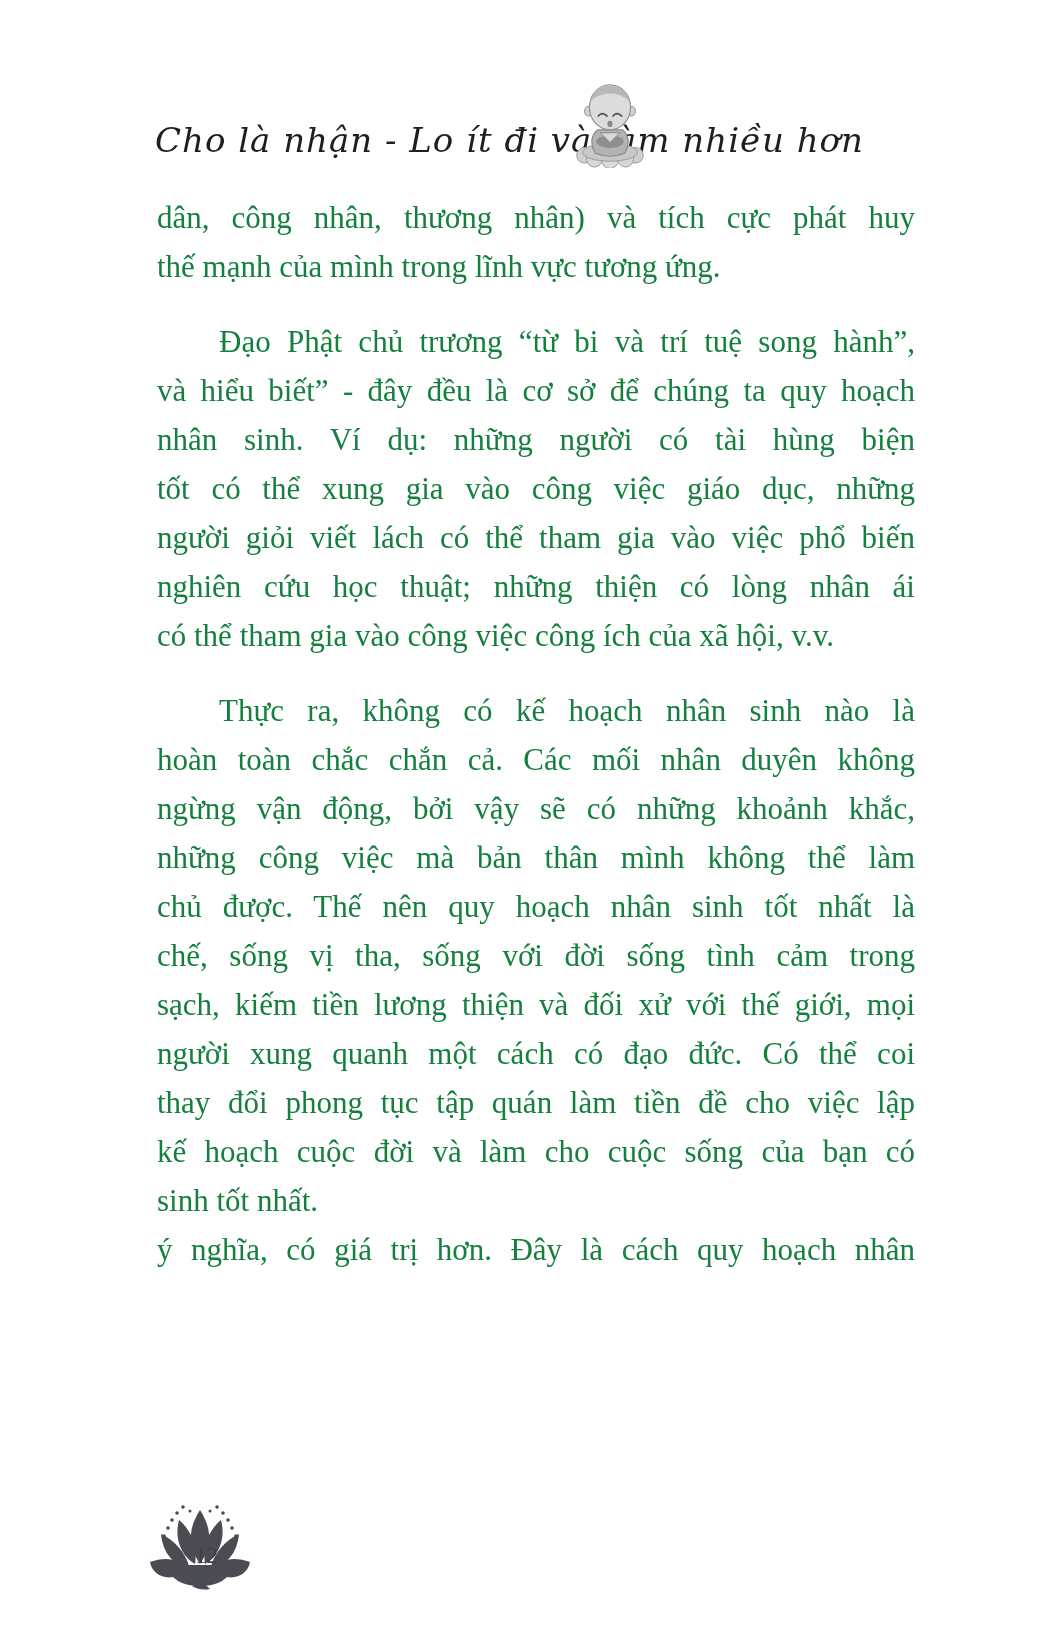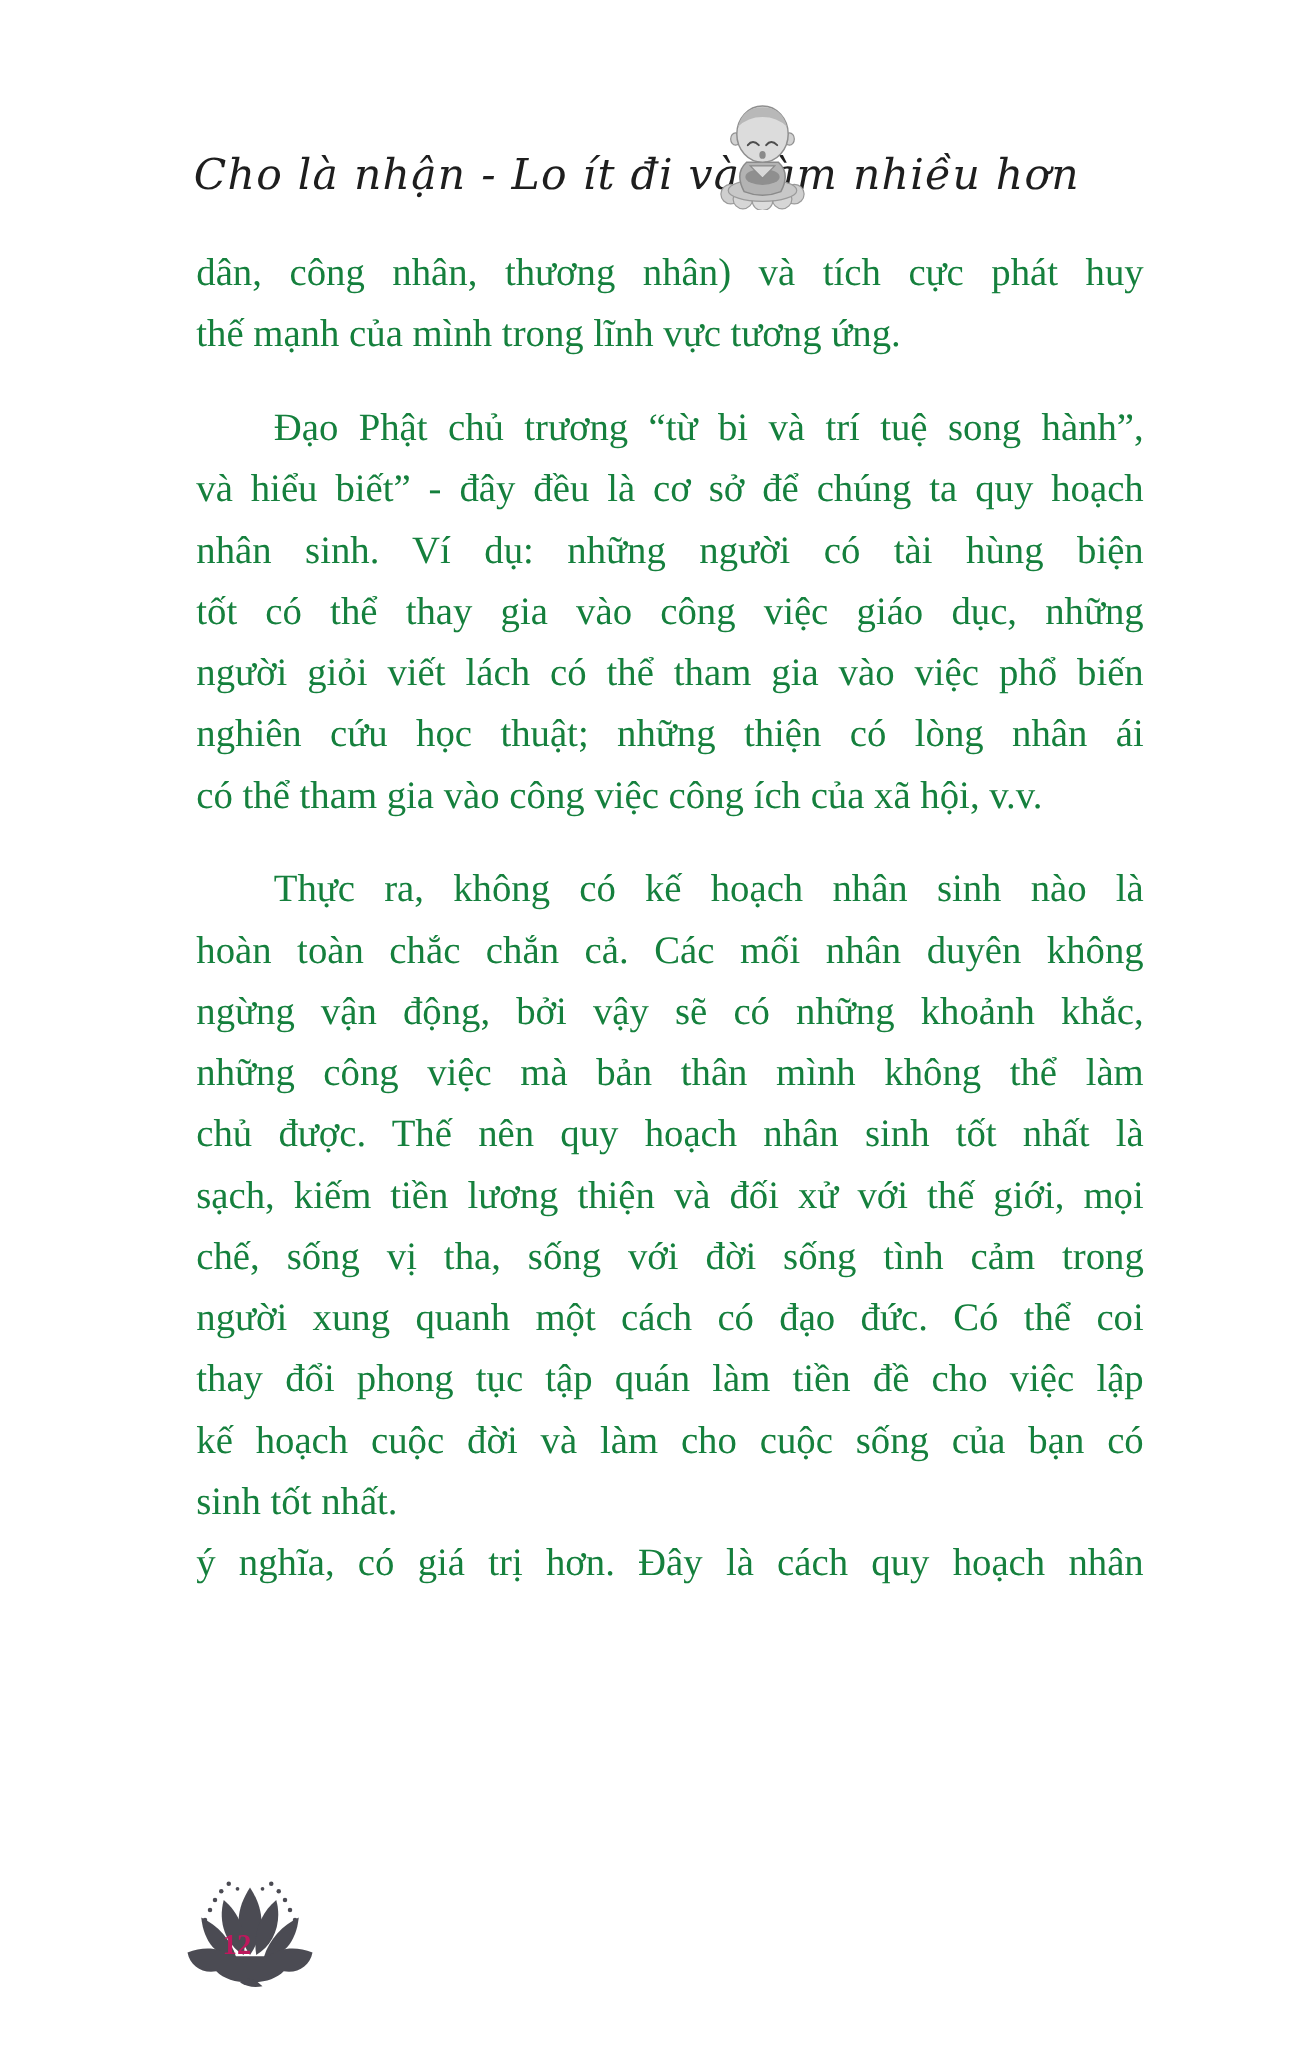--- a/index.html
+++ b/index.html
@@ -60,25 +60,24 @@
     top: 1496px;
     width: 104px;
     height: 96px;
   }
   .lotus-icon { position: absolute; left: 0; top: 0; width: 104px; height: 96px; }
   .page-number {
     position: absolute;
     left: 30px;
     top: 47px;
     width: 40px;
-    text-align: left;
+    text-align: right;
     font-family: "Liberation Serif", serif;
     font-size: 23px;
-    color: #be185d;
-    font-weight: bold;
+    color: #404040;
   }
 </style>
 </head>
 <body>
 
 <div class="page">
 
   <div>
     <div class="header-title">Cho là nhận - Lo ít đi và làm nhiều hơn</div>
 
@@ -114,33 +113,33 @@
 
   <div class="body-text">
       <div class="para">
         <div class="line">dân, công nhân, thương nhân) và tích cực phát huy</div>
         <div class="line last">thế mạnh của mình trong lĩnh vực tương ứng.</div>
       </div>
       <div class="para">
         <div class="line indent">Đạo Phật chủ trương “từ bi và trí tuệ song hành”,</div>
         <div class="line">và hiểu biết” - đây đều là cơ sở để chúng ta quy hoạch</div>
         <div class="line">nhân sinh. Ví dụ: những người có tài hùng biện</div>
-        <div class="line">tốt có thể thay gia vào công việc giáo dục, những</div>
+        <div class="line">tốt có thể xung gia vào công việc giáo dục, những</div>
         <div class="line">người giỏi viết lách có thể tham gia vào việc phổ biến</div>
         <div class="line">nghiên cứu học thuật; những thiện có lòng nhân ái</div>
         <div class="line last">có thể tham gia vào công việc công ích của xã hội, v.v.</div>
       </div>
       <div class="para">
         <div class="line indent">Thực ra, không có kế hoạch nhân sinh nào là</div>
         <div class="line">hoàn toàn chắc chắn cả. Các mối nhân duyên không</div>
         <div class="line">ngừng vận động, bởi vậy sẽ có những khoảnh khắc,</div>
         <div class="line">những công việc mà bản thân mình không thể làm</div>
         <div class="line">chủ được. Thế nên quy hoạch nhân sinh tốt nhất là</div>
+        <div class="line">chế, sống vị tha, sống với đời sống tình cảm trong</div>
         <div class="line">sạch, kiếm tiền lương thiện và đối xử với thế giới, mọi</div>
-        <div class="line">chế, sống vị tha, sống với đời sống tình cảm trong</div>
         <div class="line">người xung quanh một cách có đạo đức. Có thể coi</div>
         <div class="line">thay đổi phong tục tập quán làm tiền đề cho việc lập</div>
         <div class="line">kế hoạch cuộc đời và làm cho cuộc sống của bạn có</div>
         <div class="line last">sinh tốt nhất.</div>
         <div class="line">ý nghĩa, có giá trị hơn. Đây là cách quy hoạch nhân</div>
       </div>
     </div>
 
   <div class="footer">
     <svg class="lotus-icon" viewBox="0 0 104 92" xmlns="http://www.w3.org/2000/svg" fill="#4b4b53">

